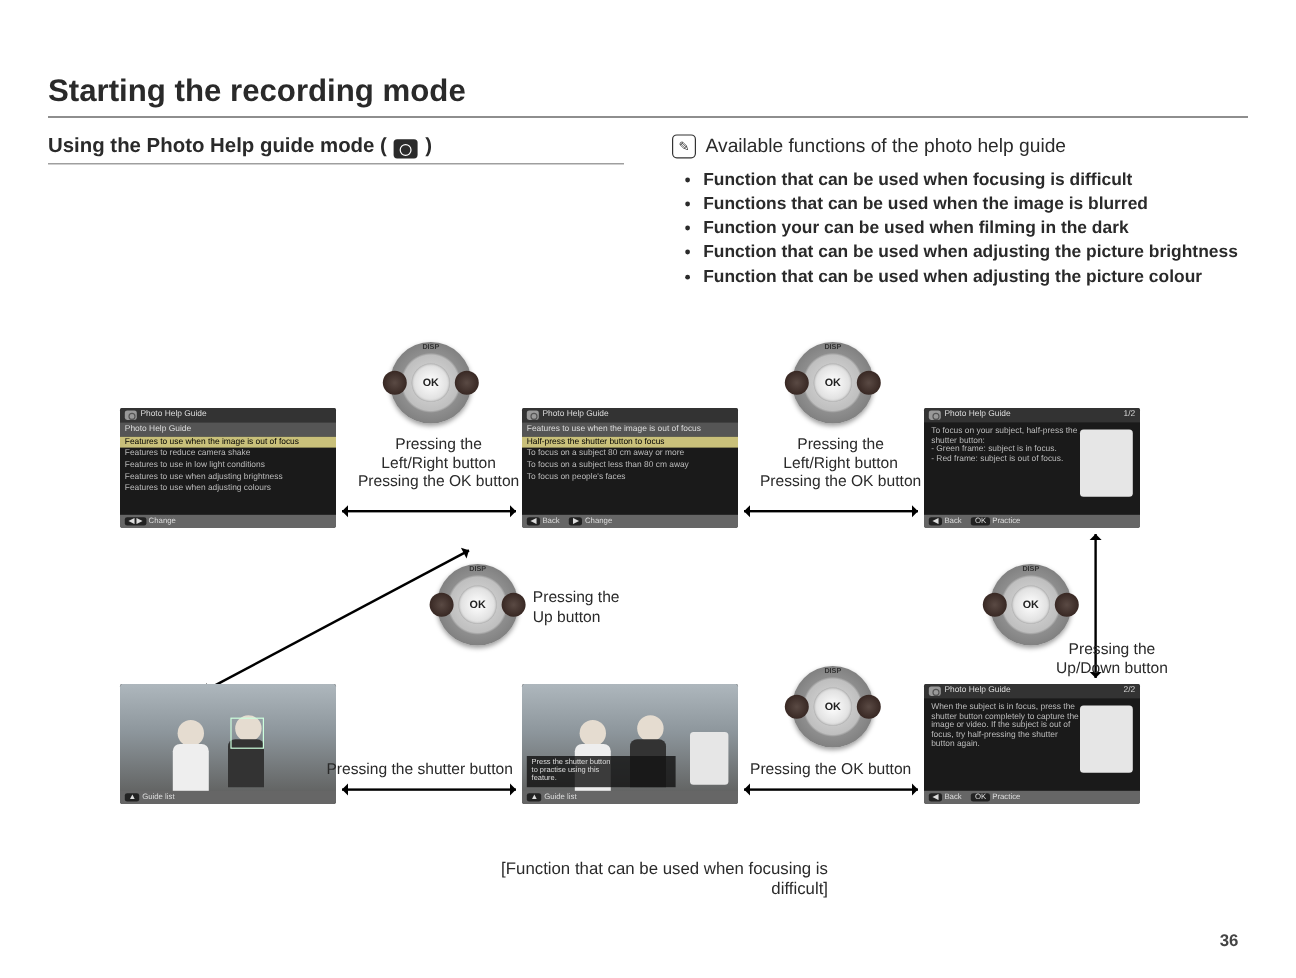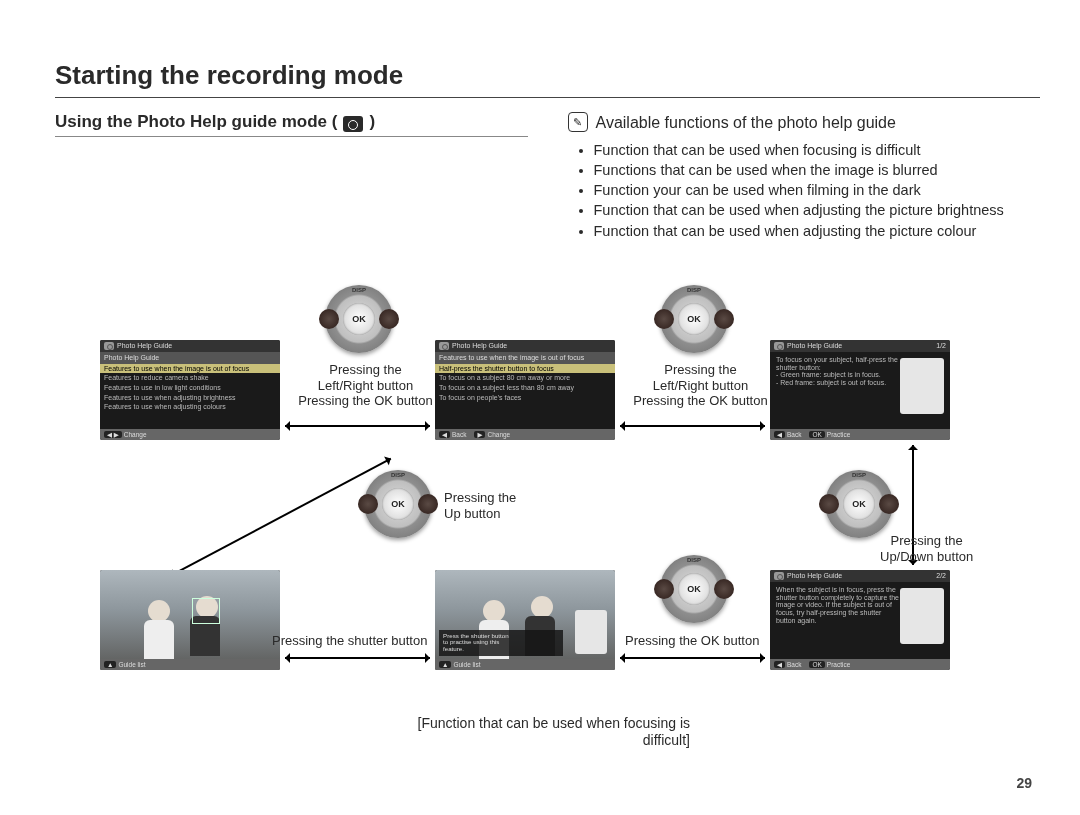--- a/index.html
+++ b/index.html
@@ -6,21 +6,21 @@
   body {
     margin: 0;
     background: #fff;
     font-family: Arial, Helvetica, sans-serif;
     color: #2a2a2a;
     width: 1080px;
     height: 815px;
     position: relative;
     overflow: hidden;
   }
-  .page { padding: 60px 40px 30px 55px; position: relative; height: 100%; border-radius: 25px; }
+  .page { padding: 60px 40px 30px 40px; position: relative; height: 100%; border-radius: 25px; }
   .title {
     font-size: 26px;
     font-weight: bold;
     margin: 0 0 4px 0;
     border-bottom: 1.5px solid #444;
     padding-bottom: 6px;
   }
   .columns { display: flex; gap: 40px; margin-top: 14px; }
   .col { flex: 1; }
   .subhead {
@@ -45,21 +45,21 @@
     border: 1.5px solid #fff;
     border-radius: 50%;
   }
   .para { font-size: 16px; line-height: 1.35; margin: 0; }
   .note-row { display: flex; gap: 8px; align-items: flex-start; }
   .note-icon {
     width: 20px; height: 20px; border: 1.5px solid #333; border-radius: 4px;
     display: flex; align-items: center; justify-content: center;
     font-size: 11px; flex-shrink: 0;
   }
-  .bullets { list-style: disc; margin: 6px 0 0 26px; padding: 0; font-size: 14.5px; line-height: 1.4;}
+  .bullets { list-style: disc; margin: 6px 0 0 26px; padding: 0; font-size: 14.5px; line-height: 1.4; font-weight: bold;}
   .diagram { position: absolute; left: 40px; right: 40px; top: 285px; bottom: 50px; }
   .scr {
     position: absolute;
     width: 180px; height: 100px;
     background: #1a1a1a;
     color: #ddd;
     font-size: 7px;
     line-height: 1.1;
     border-radius: 2px;
     overflow: hidden;
@@ -307,14 +307,14 @@
         <span class="side l"></span>
         <span class="side r"></span>
       </div>
     <div class="arrowV" style="left:872px; top:160px; height:120px;"></div>
     <div class="cap" style="left:840px; top:248px; white-space:pre-line; text-align:center;">Pressing the
 Up/Down button</div>
 
     <div class="cap center-cap" style="left:350px; top:430px; font-size:14px;">[Function that can be used when focusing is difficult]</div>
   </div>
 
-  <div class="pg">29</div>
+  <div class="pg">36</div>
 </div>
 
 </body></html>

